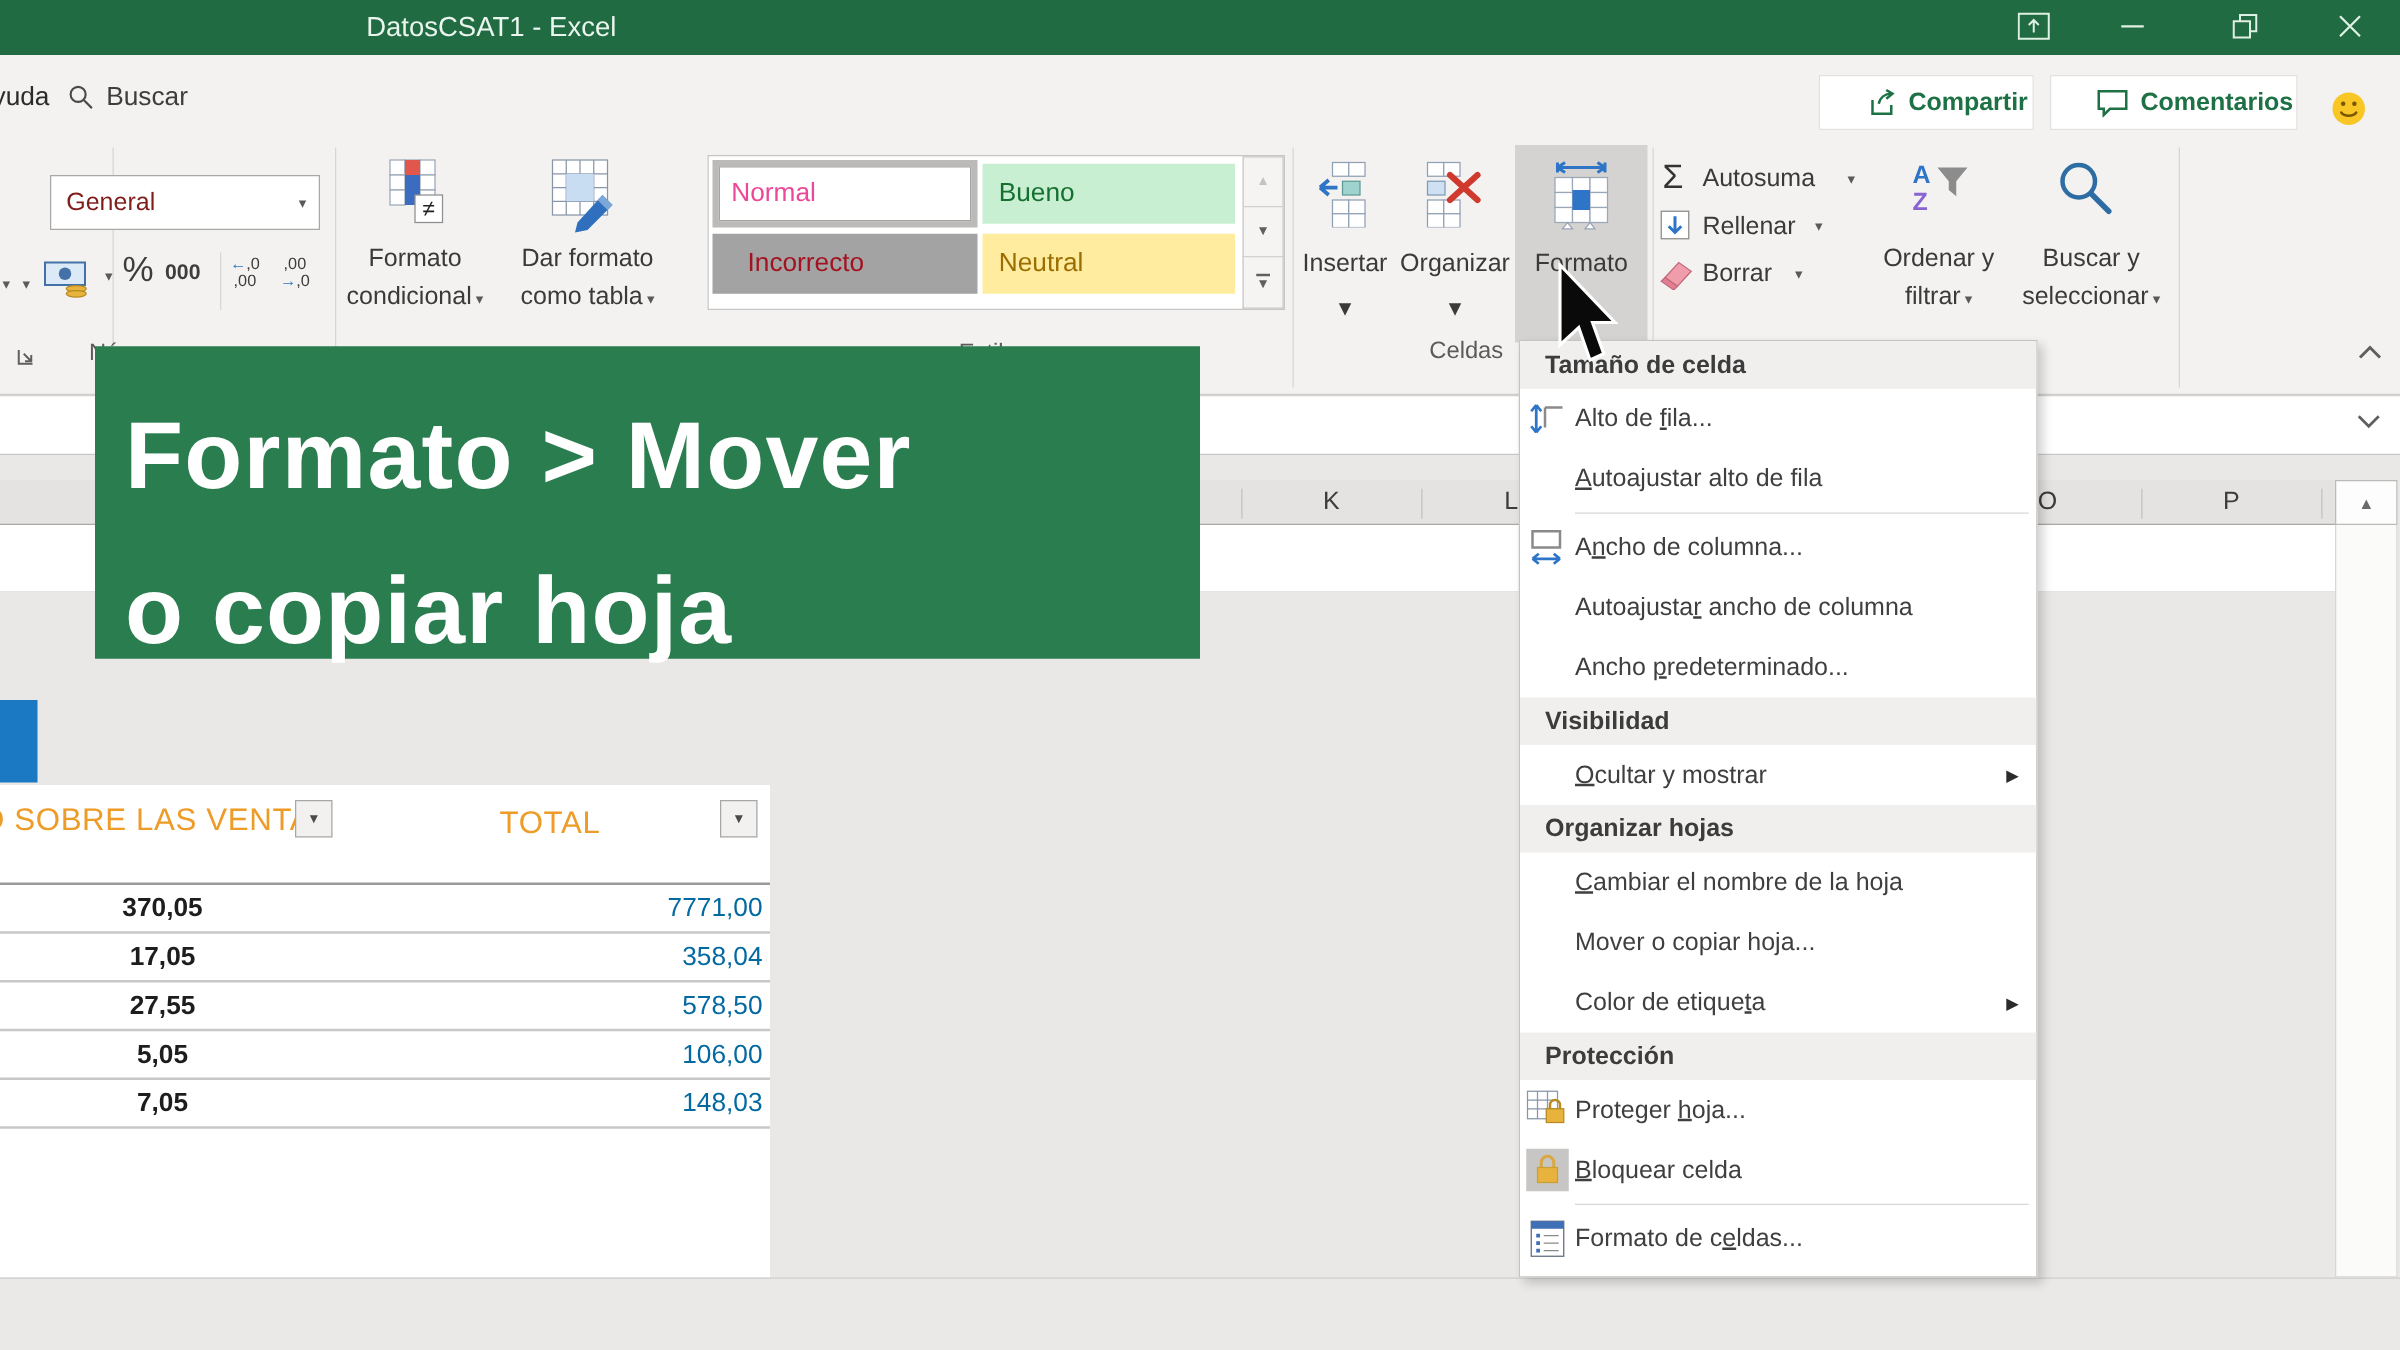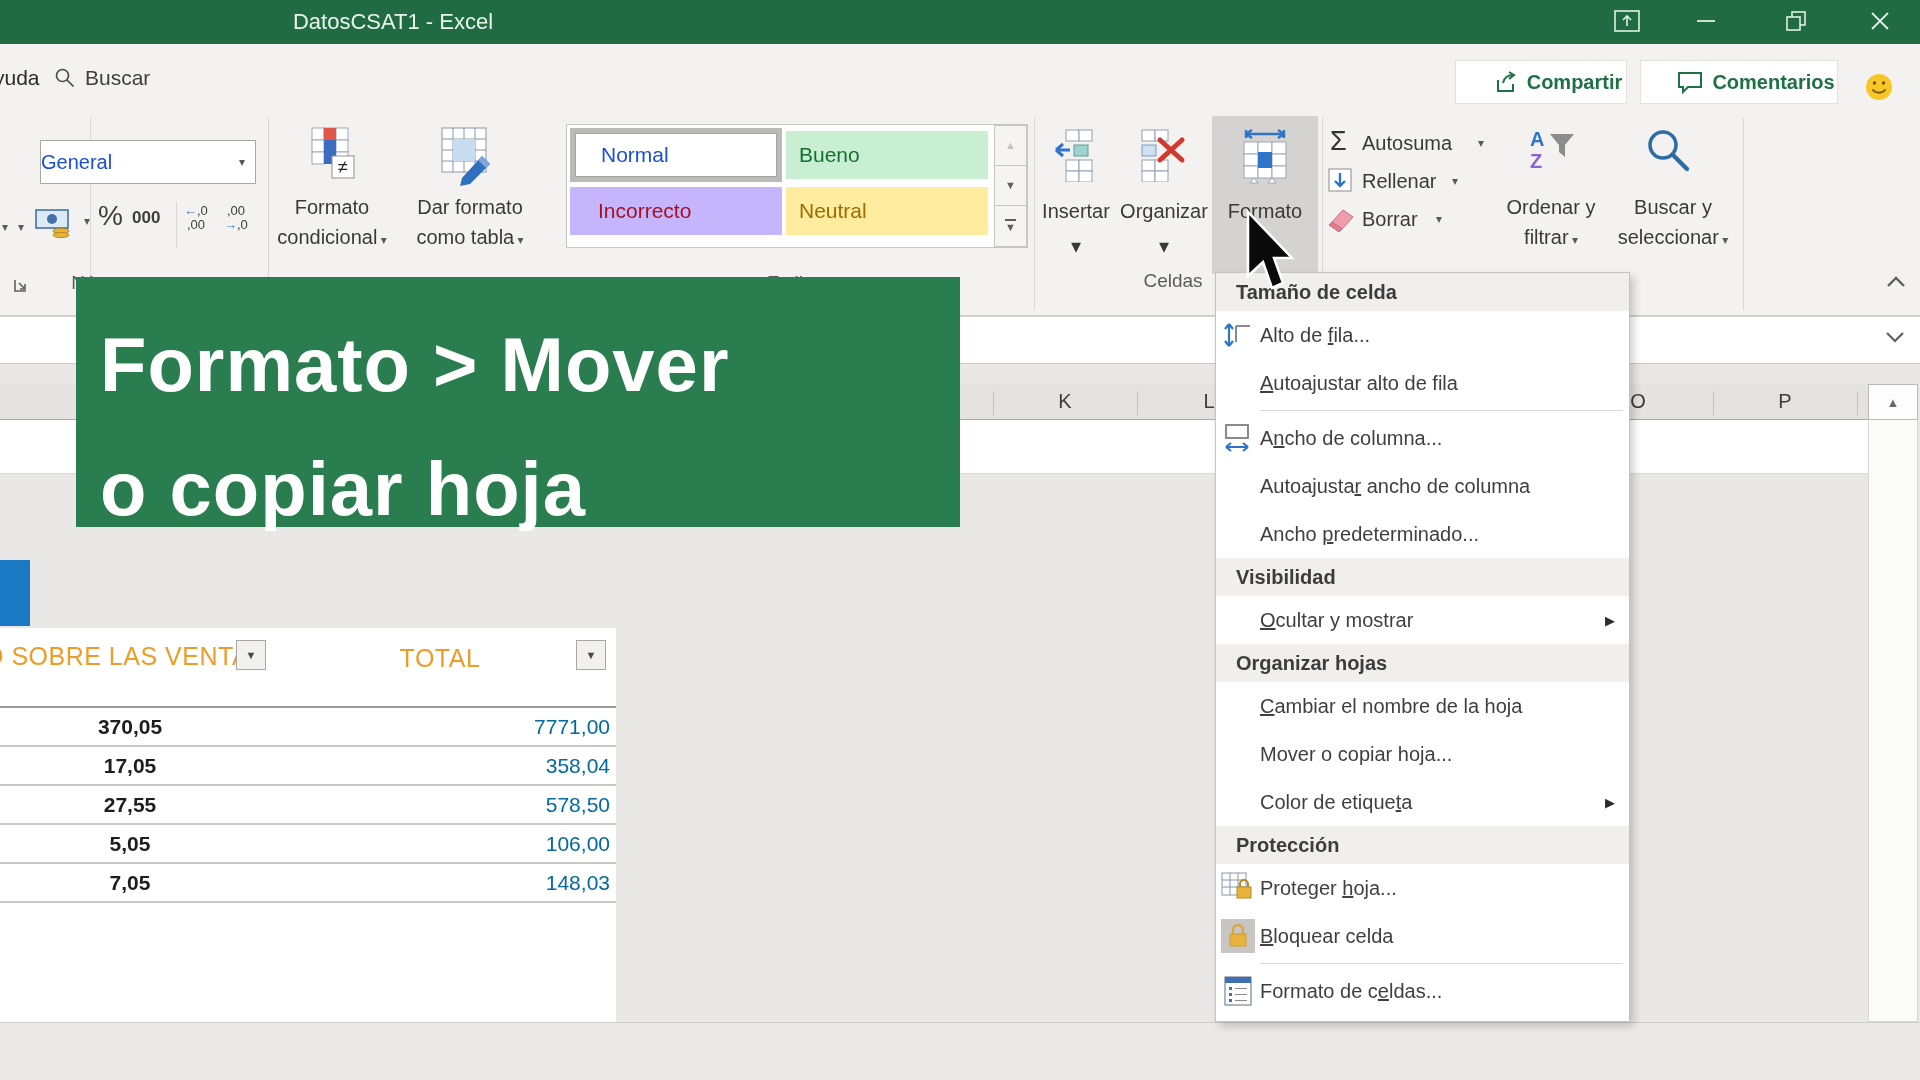--- a/index.html
+++ b/index.html
@@ -23,37 +23,37 @@
   #comments-btn { left:1640px; width:198px; }
   #smiley { left:1864px; top:28px; }
 
   
   #ribbon { left:0; top:112px; width:1920px; height:204px; background:#f3f2f1; border-bottom:1px solid #d0cecc; z-index:20; }
   .vdiv { position:absolute; top:6px; width:1px; height:192px; background:#d8d6d4; }
   .grp-label { position:absolute; top:160px; font-size:19px; color:#5c5b5a; text-align:center; }
   .rlabel { font-size:20px; color:#3b3a39; white-space:nowrap; }
   .dd { font-size:12px; color:#5a5a5a; }
   #general-combo { left:40px; top:28px; width:216px; height:44px; background:#fff; border:1px solid #a9a8a7; display:flex; align-items:center; }
-  #general-combo .val { font-size:20px; color:#1d4ed8; padding-left:0; flex:1; }
+  #general-combo .val { font-size:20px; color:#7f1d1d; padding-left:12px; flex:1; }
   #general-combo .dd { padding-right:10px; }
   .numicon { position:absolute; color:#3d3d3d; }
   .decbtn { position:absolute; font-size:13px; line-height:14px; color:#3d3d3d; text-align:center; }
   .decbtn .b { color:#2e75c8; font-weight:700; }
   .twoline { position:absolute; text-align:center; font-size:20px; color:#3b3a39; line-height:30px; white-space:nowrap; }
   .bigbtn-label { position:absolute; text-align:center; font-size:20px; color:#3b3a39; white-space:nowrap; }
 
   #formato-btn { left:1212px; top:4px; width:106px; height:158px; background:#d5d3d1; }
 
   
   #styles-frame { left:566px; top:12px; width:462px; height:124px; background:#fff; border:1px solid #c8c6c4; }
   .style-tile { position:absolute; display:flex; align-items:center; font-size:21px; padding-left:13px; }
   #tile-normal-ring { left:3px; top:3px; width:212px; height:54px; background:#bcbab8; padding:5px; }
-  #tile-normal { width:100%; height:100%; background:#fff; border:1px solid #a6a4a2; display:flex; align-items:center; padding-left:25px; font-size:21px; color:#1d4ed8; }
+  #tile-normal { width:100%; height:100%; background:#fff; border:1px solid #a6a4a2; display:flex; align-items:center; padding-left:9px; font-size:21px; color:#ec4899; }
   #tile-bueno { left:219px; top:6px; width:202px; height:48px; background:#c8efd2; color:#15702f; }
-  #tile-incorrecto { left:3px; top:62px; width:212px; height:48px; background:#c4b5fd; color:#a31220;padding-left:28px; }
+  #tile-incorrecto { left:3px; top:62px; width:212px; height:48px; background:#a3a3a3; color:#a31220;padding-left:28px; }
   #tile-neutral { left:219px; top:62px; width:202px; height:48px; background:#ffec9f; color:#9c6d00; }
   #styles-scroll { left:427px; top:0px; width:33px; height:122px; }
   .sscell { width:33px; height:40.6px; background:#f5f4f3; border:1px solid #c8c6c4; border-top:none; display:flex; align-items:center; justify-content:center; font-size:11px; color:#5f5f5f; }
   .sscell:first-child { border-top:1px solid #c8c6c4; }
   .sscell.dis { color:#c4c3c2; }
   .more-bar { display:inline-block; border-top:2px solid #5f5f5f; padding-top:1px; font-size:11px; line-height:10px; }
 
   
   #formulabar { left:0; top:316px; width:1920px; height:48px; background:#fff; border-top:1px solid #d4d2d0; border-bottom:1px solid #c9c8c6; z-index:15; }
 

